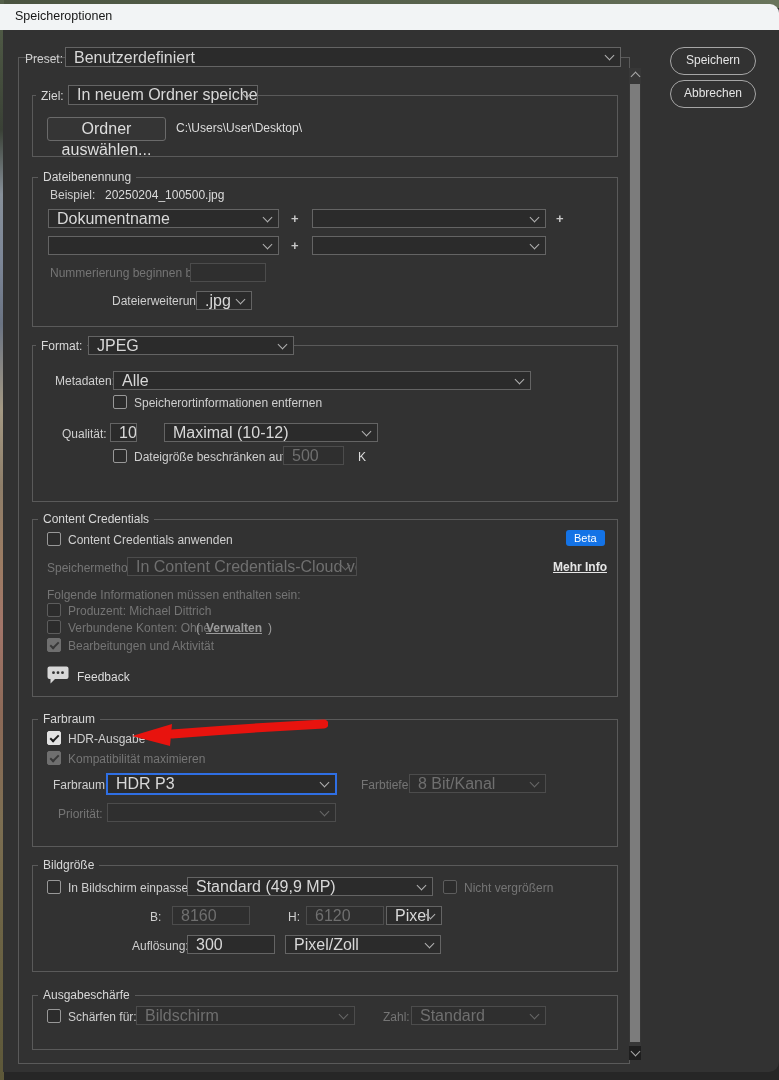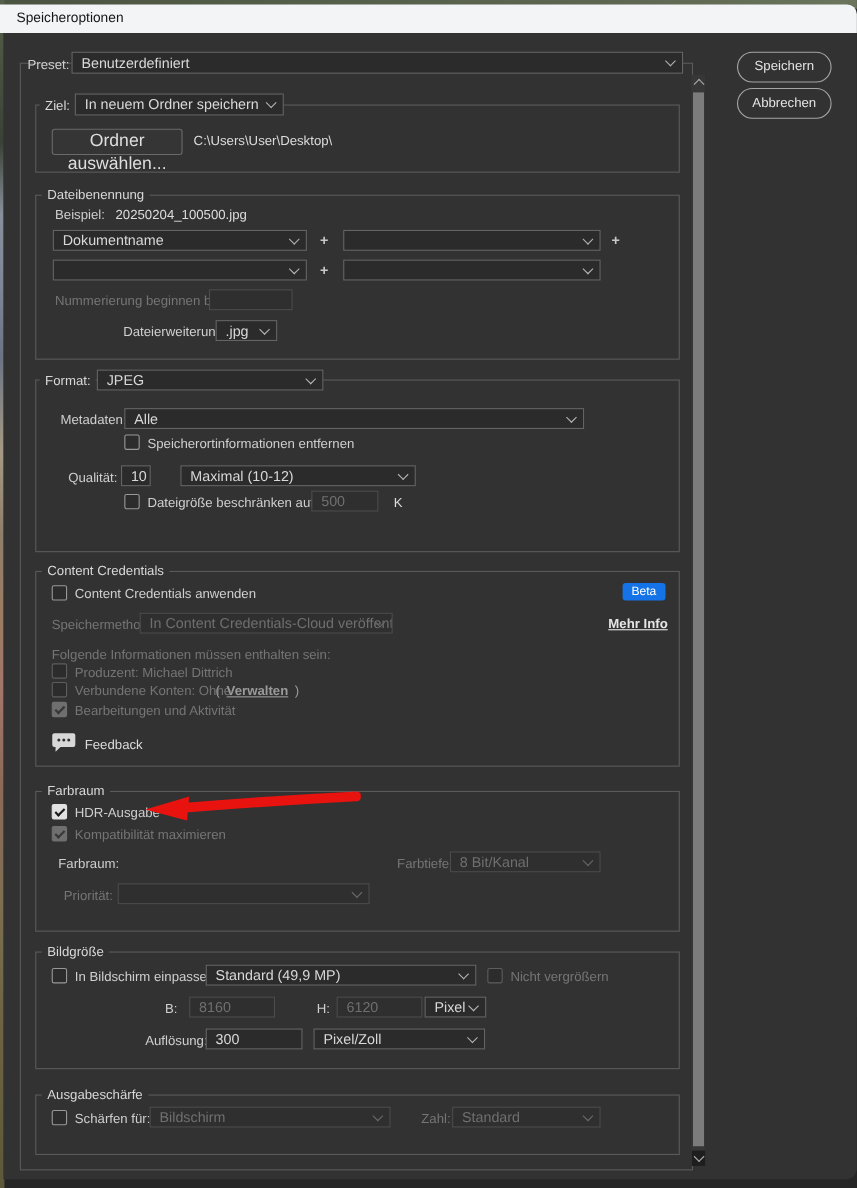--- a/index.html
+++ b/index.html
@@ -15,21 +15,21 @@
   .dialog{position:absolute;left:3px;top:30px;width:776px;height:1042px;background:#323232;
         border-bottom-right-radius:10px;z-index:1;}
   .panel{position:absolute;left:18px;top:57px;width:610px;height:1005px;
         border:1px solid #5a5a5a;z-index:2;}
   .fs{position:absolute;border:1px solid #5a5a5a;z-index:2;}
   .legend{position:absolute;background:#323232;padding:0 5px;font-size:12px;color:#d8d8d8;
         z-index:4;white-space:nowrap;}
   .lbl{position:absolute;font-size:12px;color:#cfcfcf;white-space:nowrap;z-index:4;}
   .dis{color:#757575 !important;}
   .box{position:absolute;background:#2b2b2b;border:1px solid #646464;height:19px;
-        font-size:13px;color:#d8d8d8;line-height:18px;padding:0 8px;box-sizing:border-box;
+        font-size:16px;color:#d8d8d8;line-height:18px;padding:0 8px;box-sizing:border-box;
         white-space:nowrap;overflow:hidden;z-index:4;}
   .box.dis{border-color:#4c4c4c;background:#2f2f2f;color:#6f6f6f !important;}
   .sel{padding-right:20px;}
   .sel::after{content:"";position:absolute;right:7px;top:50%;margin-top:-5px;width:6px;height:6px;
         border-right:1.6px solid #b2b2b2;border-bottom:1.6px solid #b2b2b2;transform:rotate(45deg);}
   .sel.dis::after{border-color:#686868;}
   .focused{border:1px solid #2f6fe4;box-shadow:0 0 0 1px #2f6fe4;}
   .cb{position:absolute;width:14px;height:14px;border:1px solid #989898;background:#2c2c2c;
         border-radius:2px;box-sizing:border-box;z-index:4;}
   .cb.dis{border-color:#5d5d5d;}
@@ -171,20 +171,21 @@
 
   <svg width="200" height="32" viewBox="0 0 200 32" style="position:absolute;left:128px;top:716px;z-index:8;">
     <path d="M 196 8 Q 118 12 44 18" stroke="#e8130e" stroke-width="9" fill="none" stroke-linecap="round"></path>
     <polygon points="4,20 44,8 42,30" fill="#e8130e"></polygon>
   </svg>
 
   <span class="cb checked dis" style="left:47px;top:751px;"></span>
   <span class="lbl dis" style="left:68px;top:752px;">Kompatibilität maximieren</span>
 
   <span class="lbl" style="left:53px;top:778px;">Farbraum:</span>
+  <div class="box sel focused" style="left:107px;top:774px;width:229px;height:20px;">HDR P3</div>
   <span class="lbl dis" style="left:361px;top:778px;">Farbtiefe:</span>
   <div class="box sel dis" style="left:409px;top:774px;width:137px;">8 Bit/Kanal</div>
 
   <span class="lbl dis" style="left:58px;top:807px;">Priorität:</span>
   <div class="box sel dis" style="left:107px;top:803px;width:229px;"></div>
 
   <div class="fs" style="left:32px;top:865px;width:584px;height:105px;"></div>
   <span class="legend" style="left:38px;top:858px;">Bildgröße</span>
 
   <span class="cb" style="left:47px;top:880px;"></span>

